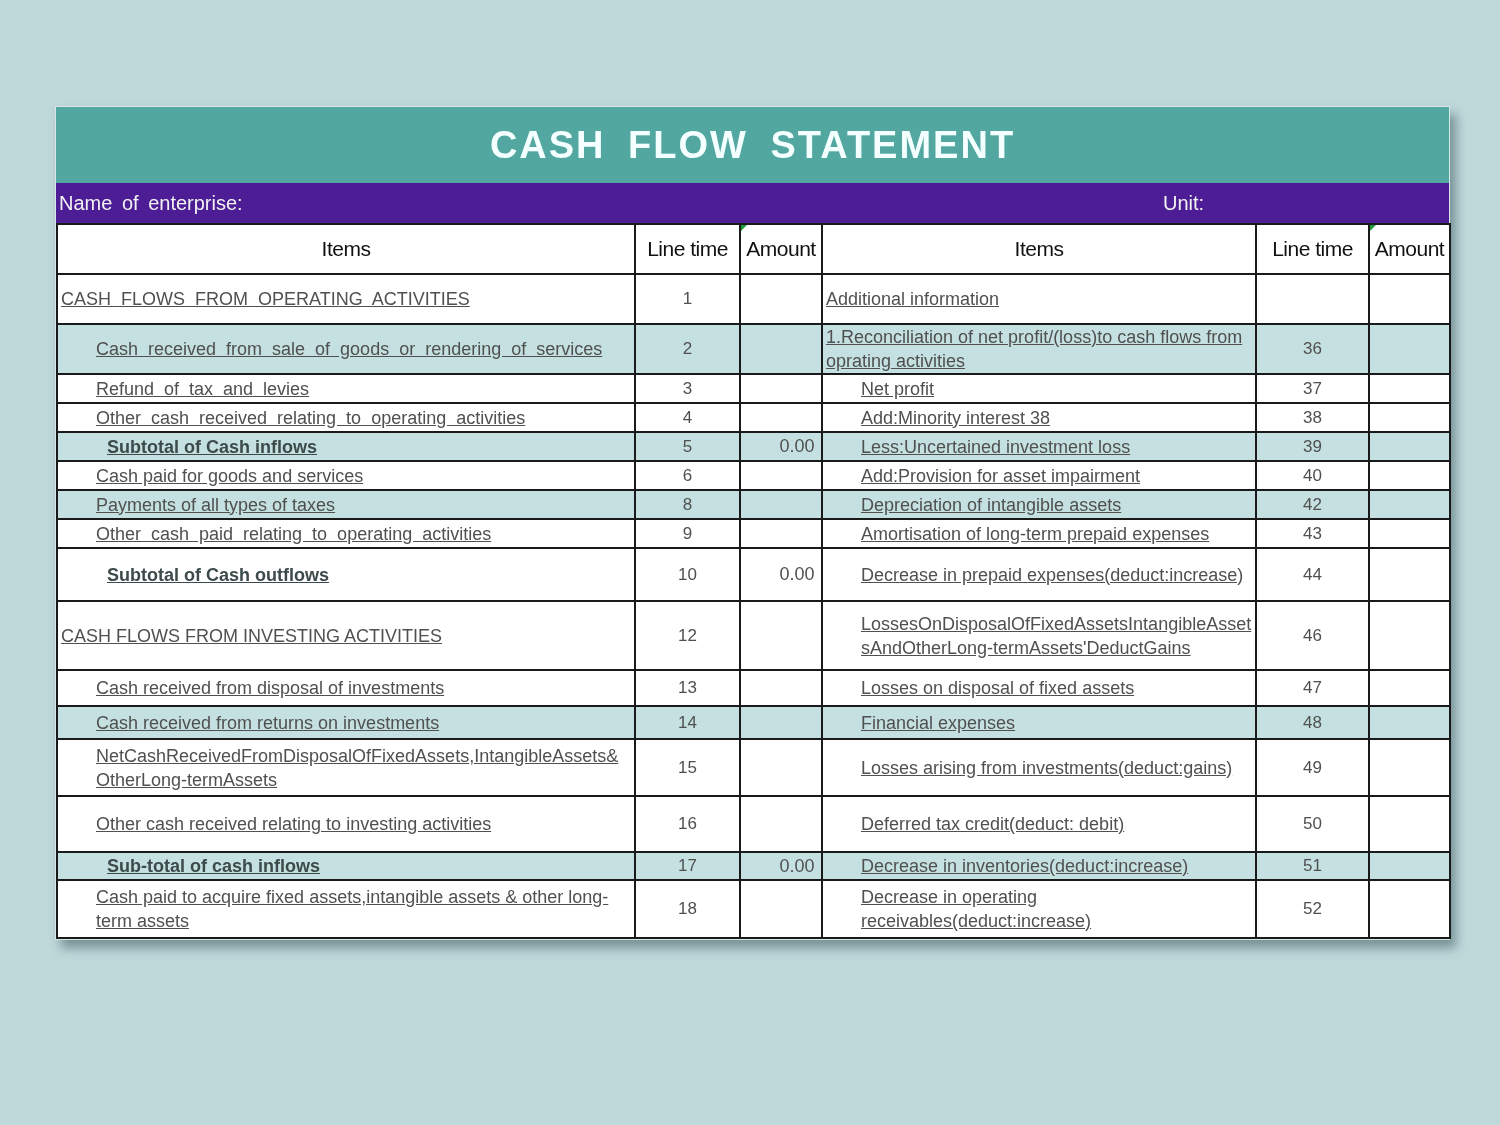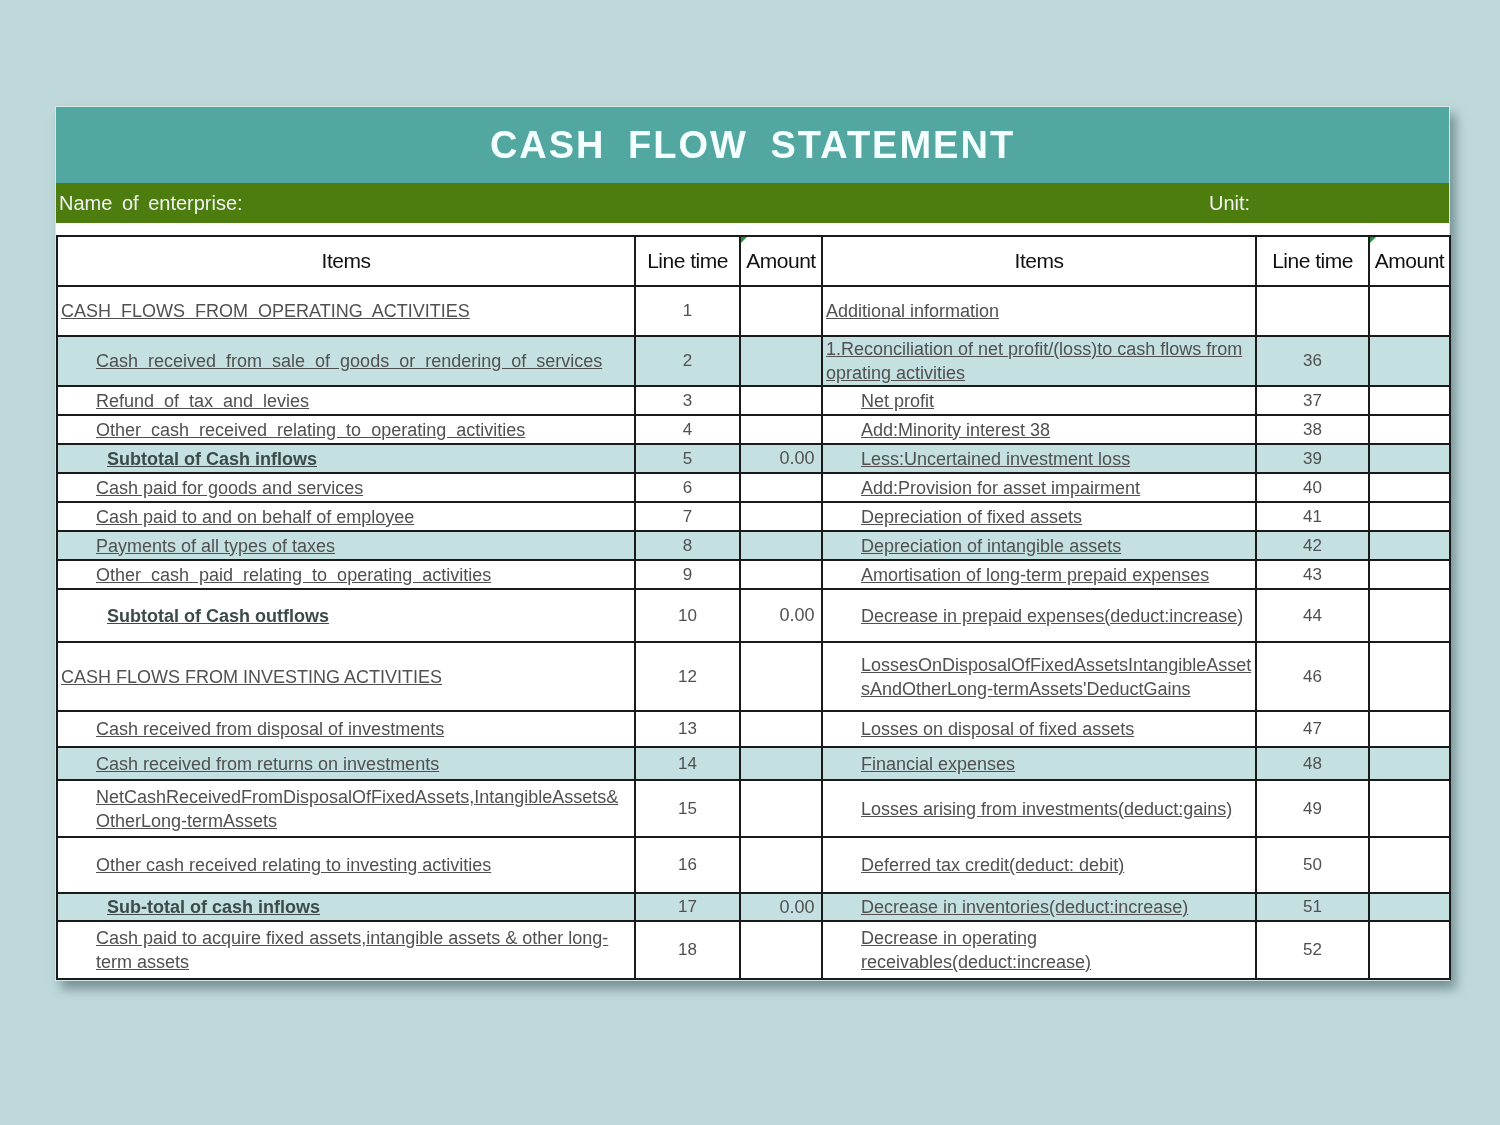--- a/index.html
+++ b/index.html
@@ -27,35 +27,34 @@
       margin: 16px;
       font-family: "Liberation Sans", sans-serif;
       font-weight: bold;
       font-size: 38px;
       letter-spacing: 2px;
       word-spacing: 10px;
       color: #f4ffff;
     }
     .meta-bar {
       height: 40px;
-      background: #4d7c0f;
+      background: #4c1d95;
       position: relative;
       color: #f2f2f2;
       font-size: 20px;
     }
     .meta-bar .name { position: absolute; left: 3px; top: 9px; word-spacing: 4px; }
-    .meta-bar .unit { position: absolute; left: 1153px; top: 9px; }
+    .meta-bar .unit { position: absolute; left: 1107px; top: 9px; }
 
     table {
       border-collapse: collapse;
       width: 1393px;
       table-layout: fixed;
       font-size: 18px;
       color: #505050;
-      margin-top: 12px;
     }
     td, th {
       border: 2px solid #1a1a1a;
       padding: 0;
       vertical-align: middle;
       overflow: hidden;
     }
     th {
       font-weight: normal;
       color: #111;
@@ -153,28 +152,20 @@
         <td class="amt"></td>
       </tr>
       <tr style="height:29px">
         <td class="item ind1">Cash paid for goods and services</td>
         <td class="num">6</td>
         <td class="amt"></td>
         <td class="item ind1">Add:Provision for asset impairment</td>
         <td class="num">40</td>
         <td class="amt"></td>
       </tr>
-      <tr style="height:29px">
-        <td class="item ind1">Cash paid to and on behalf of employee</td>
-        <td class="num">7</td>
-        <td class="amt"></td>
-        <td class="item ind1">Depreciation of fixed assets</td>
-        <td class="num">41</td>
-        <td class="amt"></td>
-      </tr>
       <tr class="hl" style="height:29px">
         <td class="item ind1">Payments of all types of taxes</td>
         <td class="num">8</td>
         <td class="amt"></td>
         <td class="item ind1">Depreciation of intangible assets</td>
         <td class="num">42</td>
         <td class="amt"></td>
       </tr>
       <tr style="height:29px">
         <td class="item ind1 sp1">Other cash paid relating to operating activities</td>

